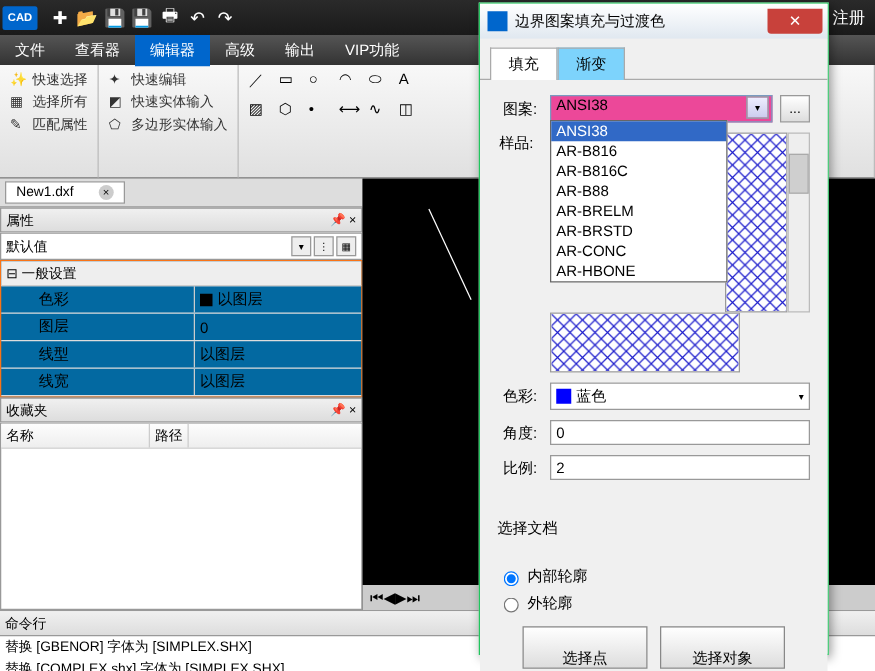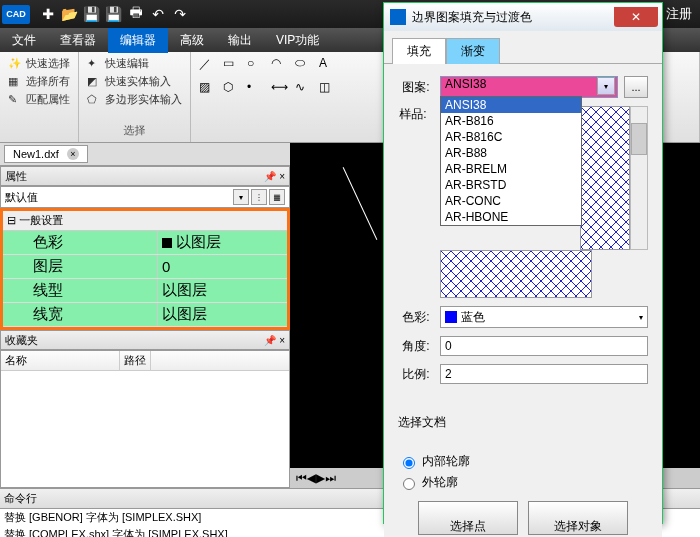--- a/index.html
+++ b/index.html
@@ -17,30 +17,30 @@
 .ribbon-group{border-right:1px solid #bbb;padding:4px 8px;display:flex;flex-direction:column;justify-content:space-between}
 .rg-content{display:flex;flex-direction:column;gap:3px}
 .rg-item{display:flex;align-items:center;gap:4px;font-size:11px;color:#333;cursor:pointer}
 .rg-icon{width:14px;height:14px;display:inline-block}
 .rg-label{text-align:center;font-size:11px;color:#555;padding-top:2px}
 .rg-icons-row{display:flex;gap:6px;flex-wrap:wrap;max-width:150px}
 .rg-big-icon{width:18px;height:18px;cursor:pointer}
 .work-area{display:flex;height:345px}
 .left-panel{width:290px;background:#eee;display:flex;flex-direction:column}
 .filetab-bar{height:22px;background:#ddd;display:flex;align-items:center;border-bottom:1px solid #999}
-.filetab{background:#fff;border:1px solid #999;padding:2px 8px;margin-left:4px;font-size:11px;display:flex;align-items:flex-start;gap:8px}
+.filetab{background:#fff;border:1px solid #999;padding:2px 8px;margin-left:4px;font-size:11px;display:flex;align-items:flex-start;gap:20px}
 .filetab-close{width:12px;height:12px;border-radius:50%;background:#ccc;font-size:9px;display:flex;align-items:center;justify-content:center;cursor:pointer}
 .panel-header{height:18px;background:linear-gradient(#f0f0f0,#ddd);border:1px solid #999;padding:0 4px;display:flex;align-items:center;justify-content:space-between;font-size:11px}
 .pin{font-size:10px;cursor:pointer}
 .dropdown-row{height:20px;border:1px solid #999;background:#fff;display:flex;align-items:center;padding:0 4px;justify-content:space-between;font-size:11px}
 .dd-btns{display:flex;gap:2px}
 .dd-btn{width:14px;height:14px;border:1px solid #999;background:#eee;font-size:8px;display:flex;align-items:center;justify-content:center;cursor:pointer}
-.prop-grid{background:#86efac;border:3px solid #f97316}
+.prop-grid{background:#0369a1;border:1px solid #f97316}
 .prop-section{background:#eee;padding:2px 4px;font-size:11px;border-bottom:1px solid #ccc}
-.prop-row{display:flex;border-bottom:1px solid #ddd;font-size:15px}
+.prop-row{display:flex;border-bottom:1px solid #ddd;font-size:12px}
 .prop-name{width:120px;padding:2px 4px 2px 30px;border-right:1px solid #ccc}
 .prop-val{flex:1;padding:2px 4px;display:flex;align-items:center;gap:4px}
 .color-sw{width:10px;height:10px;background:#000;display:inline-block}
 .fav-panel{border:1px solid #999;background:#fff;flex:1;display:flex;flex-direction:column}
 .fav-cols{display:flex;background:linear-gradient(#fdfdfd,#eee);border-bottom:1px solid #ccc;font-size:11px}
 .fav-col{padding:2px 4px;border-right:1px solid #ccc}
 .canvas{flex:1;background:#000;position:relative}
 .canvas-shape{position:absolute;left:50px;top:80px;width:60px;height:200px;border-right:1px dashed #fff}
 .canvas-line{position:absolute;left:30px;top:60px;width:80px;height:1px;background:#fff;transform:rotate(65deg)}
 .model-tab{position:absolute;bottom:0;left:0;right:0;height:20px;background:#ccc;display:flex;align-items:center}
@@ -135,21 +135,20 @@
         </div>
       <div class="rg-item">
           <span class="rg-icon">◩</span>
           <span>快速实体输入</span>
         </div>
       <div class="rg-item">
           <span class="rg-icon">⬠</span>
           <span>多边形实体输入</span>
         </div>
     </div>
-    <div class="rg-label">选择</div>
   </div>
   <div class="ribbon-group" style="flex:1">
     <div class="rg-icons-row">
       <span class="rg-big-icon">／</span>
       <span class="rg-big-icon">▭</span>
       <span class="rg-big-icon">○</span>
       <span class="rg-big-icon">◠</span>
       <span class="rg-big-icon">⬭</span>
       <span class="rg-big-icon">A</span>
       <span class="rg-big-icon">▨</span>

